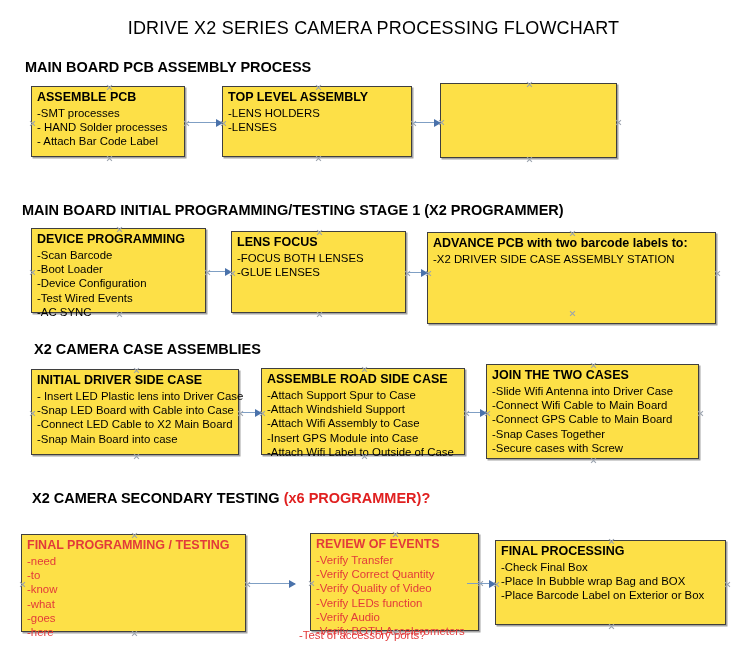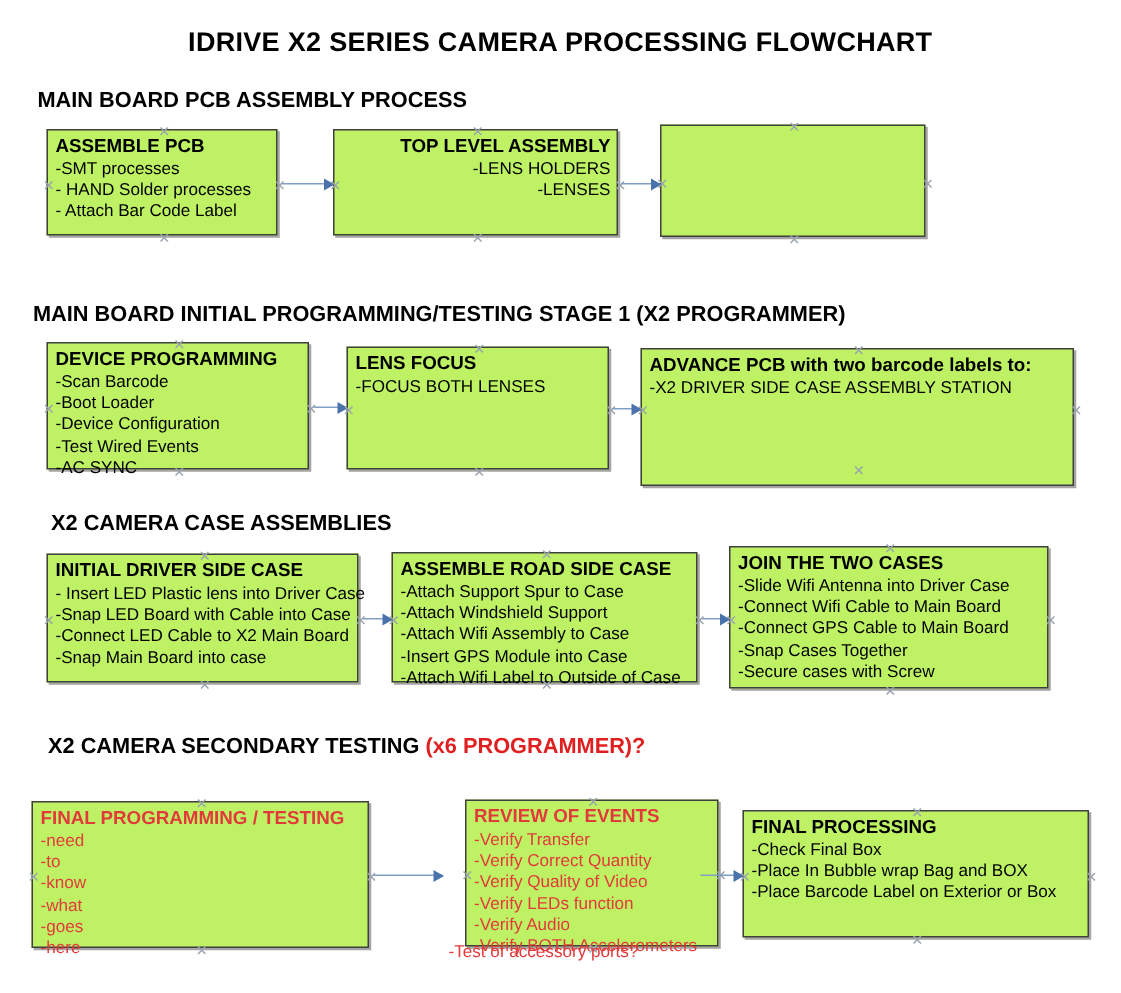--- a/index.html
+++ b/index.html
@@ -18,37 +18,37 @@
     background: #ffffff;
     overflow: hidden;
   }
   .doc-title {
     position: absolute;
     left: 0;
     top: 18px;
     width: 747px;
     text-align: center;
     font-size: 18px;
-    font-weight: bold;
+    font-weight: normal;
     letter-spacing: 0.2px;
     color: #000;
   }
   .section-head {
     position: absolute;
     font-size: 14.5px;
     font-weight: bold;
     color: #000;
     white-space: nowrap;
   }
   .section-head .accent {
     color: #e02020;
   }
   .node {
     position: absolute;
-    background: #bef264;
+    background: #fde047;
     border: 1px solid #3f3f3f;
     box-sizing: border-box;
     box-shadow: 1.5px 1.5px 0 rgba(90,90,90,0.55);
     padding: 3px 4px 3px 5px;
   }
   .node .n-title {
     font-size: 12.5px;
     font-weight: bold;
     line-height: 15px;
     white-space: nowrap;
@@ -131,21 +131,21 @@
     <div class="n-line">- HAND Solder processes</div>
     <div class="n-line">- Attach Bar Code Label</div>
     <div class="handle" style="left:77px; top:0;"></div>
     <div class="handle" style="left:77px; top:71px;"></div>
     <div class="handle" style="left:0; top:36px;"></div>
     <div class="handle" style="left:154px; top:36px;"></div>
   </div>
 
   <div class="conn" style="left:188px; top:122px; width:34px;"></div>
 
-  <div class="node" style="left:222px; top:86px; width:190px; height:71px;text-align:right;">
+  <div class="node" style="left:222px; top:86px; width:190px; height:71px;">
     <div class="n-title">TOP LEVEL ASSEMBLY</div>
     <div class="n-line">-LENS HOLDERS</div>
     <div class="n-line">-LENSES</div>
     <div class="handle" style="left:95px; top:0;"></div>
     <div class="handle" style="left:95px; top:71px;"></div>
     <div class="handle" style="left:0; top:36px;"></div>
     <div class="handle" style="left:190px; top:36px;"></div>
   </div>
 
   <div class="conn" style="left:414px; top:122px; width:26px;"></div>
@@ -172,20 +172,21 @@
     <div class="handle" style="left:87px; top:85px;"></div>
     <div class="handle" style="left:0; top:43px;"></div>
     <div class="handle" style="left:175px; top:43px;"></div>
   </div>
 
   <div class="conn" style="left:209px; top:271px; width:22px;"></div>
 
   <div class="node" style="left:231px; top:231px; width:175px; height:82px;">
     <div class="n-title">LENS FOCUS</div>
     <div class="n-line">-FOCUS BOTH LENSES</div>
+    <div class="n-line">-GLUE LENSES</div>
     <div class="handle" style="left:87px; top:0;"></div>
     <div class="handle" style="left:87px; top:82px;"></div>
     <div class="handle" style="left:0; top:41px;"></div>
     <div class="handle" style="left:175px; top:41px;"></div>
   </div>
 
   <div class="conn" style="left:408px; top:272px; width:19px;"></div>
 
   <div class="node" style="left:427px; top:232px; width:289px; height:92px;">
     <div class="n-title">ADVANCE PCB with two barcode labels to:</div>

